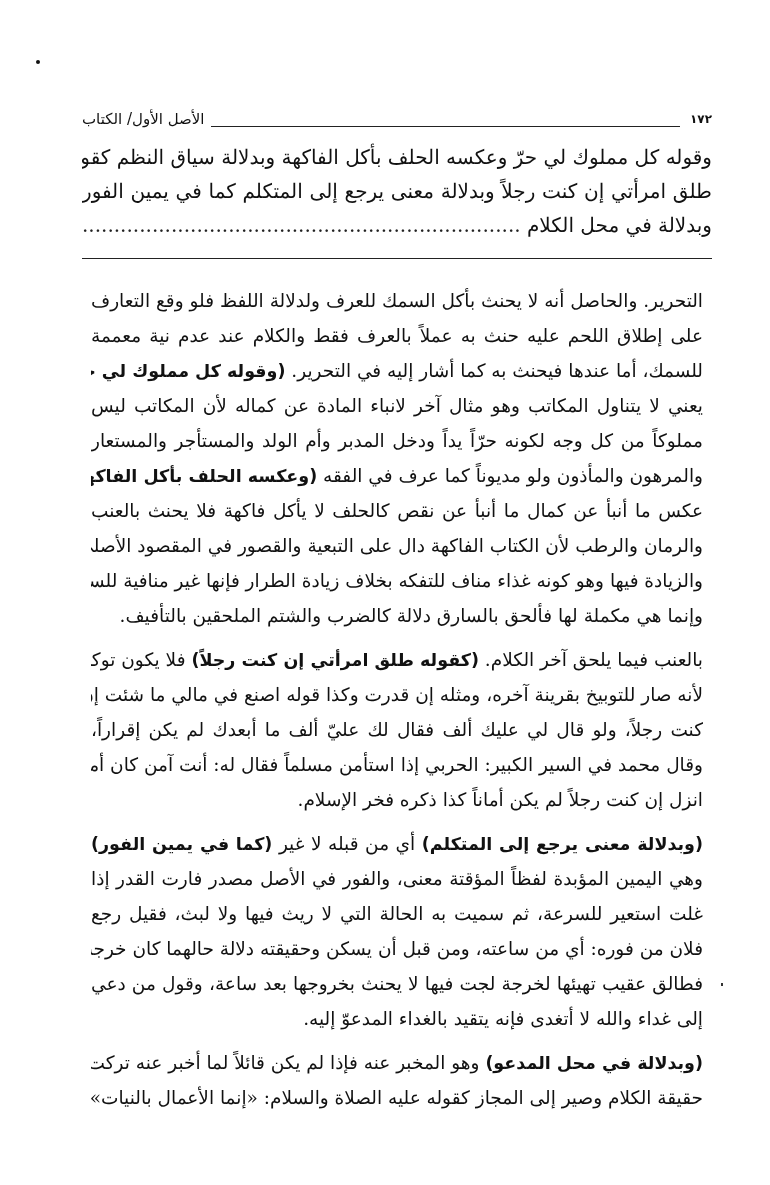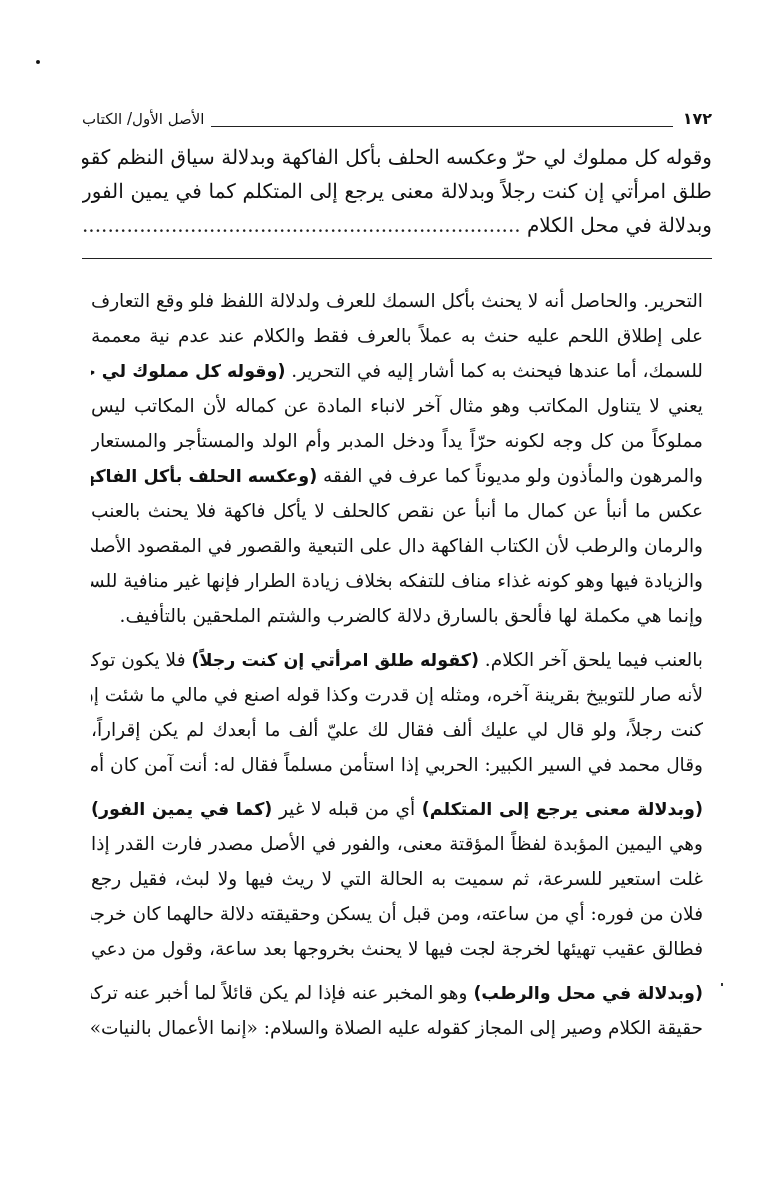--- a/index.html
+++ b/index.html
@@ -38,21 +38,21 @@
       top: 104px;
       width: 630px;
       height: 26px;
       direction: rtl;
       display: flex;
       align-items: flex-end;
     }
     .page-number {
       font-family: "DejaVu Sans", sans-serif;
       font-weight: bold;
-      font-size: 16px;
+      font-size: 12px;
       line-height: 22px;
       margin-left: 10px;
     }
     .header-rule {
       flex: 1;
       height: 0;
       border-bottom: 1.5px solid #222;
       margin-bottom: 3px;
     }
     .running-title {
@@ -160,25 +160,27 @@
       <div class="sline"><span>عكس ما أنبأ عن كمال ما أنبأ عن نقص كالحلف لا يأكل فاكهة فلا يحنث بالعنب</span></div>
       <div class="sline"><span>والرمان والرطب لأن الكتاب الفاكهة دال على التبعية والقصور في المقصود الأصلي</span></div>
       <div class="sline"><span>والزيادة فيها وهو كونه غذاء مناف للتفكه بخلاف زيادة الطرار فإنها غير منافية للسرقة</span></div>
       <div class="sline last"><span>وإنما هي مكملة لها فألحق بالسارق دلالة كالضرب والشتم الملحقين بالتأفيف.</span></div>
     </div>
     <div class="para">
       <div class="sline"><span>بالعنب فيما يلحق آخر الكلام. </span><span class="b">(كقوله طلق امرأتي إن كنت رجلاً)</span><span> فلا يكون توكيلاً</span></div>
       <div class="sline"><span>لأنه صار للتوبيخ بقرينة آخره، ومثله إن قدرت وكذا قوله اصنع في مالي ما شئت إن</span></div>
       <div class="sline"><span>كنت رجلاً، ولو قال لي عليك ألف فقال لك عليّ ألف ما أبعدك لم يكن إقراراً،</span></div>
       <div class="sline"><span>وقال محمد في السير الكبير: الحربي إذا استأمن مسلماً فقال له: أنت آمن كان أماناً،</span></div>
+      <div class="sline last"><span>انزل إن كنت رجلاً لم يكن أماناً كذا ذكره فخر الإسلام.</span></div>
     </div>
     <div class="para">
       <div class="sline"><span class="b">(وبدلالة معنى يرجع إلى المتكلم)</span><span> أي من قبله لا غير </span><span class="b">(كما في يمين الفور)</span></div>
       <div class="sline"><span>وهي اليمين المؤبدة لفظاً المؤقتة معنى، والفور في الأصل مصدر فارت القدر إذا</span></div>
       <div class="sline"><span>غلت استعير للسرعة، ثم سميت به الحالة التي لا ريث فيها ولا لبث، فقيل رجع</span></div>
       <div class="sline"><span>فلان من فوره: أي من ساعته، ومن قبل أن يسكن وحقيقته دلالة حالهما كان خرجت</span></div>
       <div class="sline"><span>فطالق عقيب تهيئها لخرجة لجت فيها لا يحنث بخروجها بعد ساعة، وقول من دعي</span></div>
+      <div class="sline last"><span>إلى غداء والله لا أتغدى فإنه يتقيد بالغداء المدعوّ إليه.</span></div>
     </div>
     <div class="para">
-      <div class="sline"><span class="b">(وبدلالة في محل والرطب)</span><span> وهو المخبر عنه فإذا لم يكن قائلاً لما أخبر عنه تركت</span></div>
+      <div class="sline"><span class="b">(وبدلالة في محل المدعو)</span><span> وهو المخبر عنه فإذا لم يكن قائلاً لما أخبر عنه تركت</span></div>
       <div class="sline"><span>حقيقة الكلام وصير إلى المجاز كقوله عليه الصلاة والسلام: «إنما الأعمال بالنيات»</span></div>
     </div>
   </div>
 
 </body></html>

